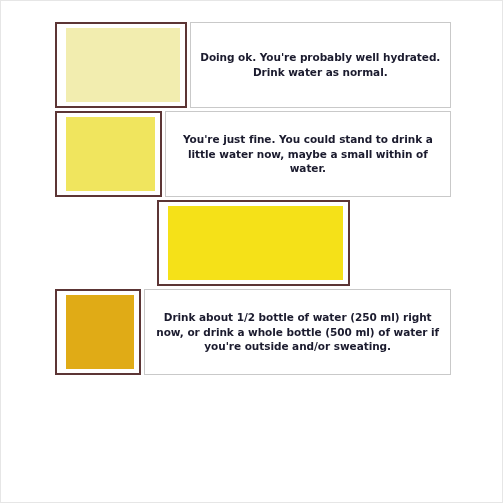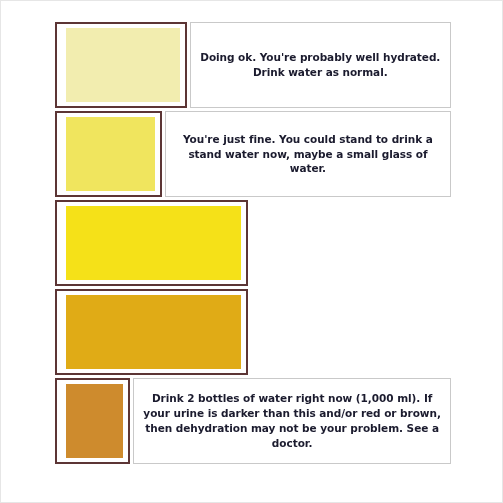--- a/index.html
+++ b/index.html
@@ -35,20 +35,21 @@
     flex-direction: column;
     gap: 3px;
   }
 
   .row {
     display: flex;
     flex-direction: row;
     align-items: stretch;
     height: 86px;
     gap: 3px;
+    justify-content: center;
   }
 
   
   .swatch-cell {
     box-sizing: border-box;
     width: 193px;
     border: 2px solid #5c3535;
     background: #ffffff;
     display: flex;
     align-items: center;
@@ -96,39 +97,34 @@
       <div class="text-cell">
         <p class="advice">Doing ok. You're probably well hydrated. Drink water as normal.</p>
       </div>
     </div>
 
     <div class="row">
       <div class="swatch-cell">
         <div class="swatch" style="background-color: rgb(240, 229, 94);"></div>
       </div>
       <div class="text-cell">
-        <p class="advice">You're just fine. You could stand to drink a stand water now, maybe a small glass of water.</p>
+        <p class="advice">You're just fine. You could stand to drink a little water now, maybe a small within of water.</p>
       </div>
     </div>
 
     <div class="row">
       <div class="swatch-cell">
         <div class="swatch" style="background-color: rgb(245, 225, 24);"></div>
       </div>
     </div>
 
     <div class="row">
       <div class="swatch-cell">
         <div class="swatch" style="background-color: rgb(224, 171, 22);"></div>
       </div>
+      <div class="text-cell">
+        <p class="advice">Drink about 1/2 bottle of water (250 ml) right now, or drink a whole bottle (500 ml) of water if you're outside and/or sweating.</p>
+      </div>
     </div>
 
-    <div class="row">
-      <div class="swatch-cell">
-        <div class="swatch" style="background-color: rgb(206, 139, 45);"></div>
-      </div>
-      <div class="text-cell">
-        <p class="advice">Drink 2 bottles of water right now (1,000 ml). If your urine is darker than this and/or red or brown, then dehydration may not be your problem. See a doctor.</p>
-      </div>
-    </div>
 
   </div>
 </div>
 
 </body></html>

